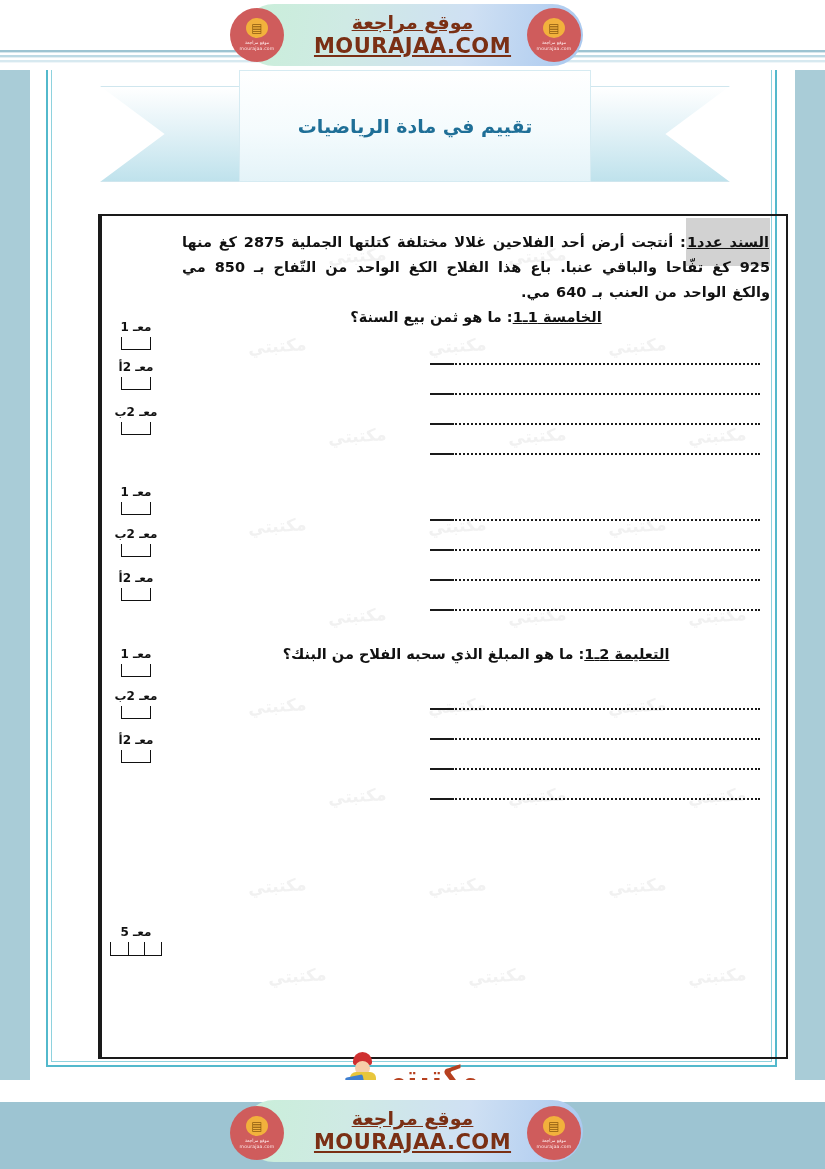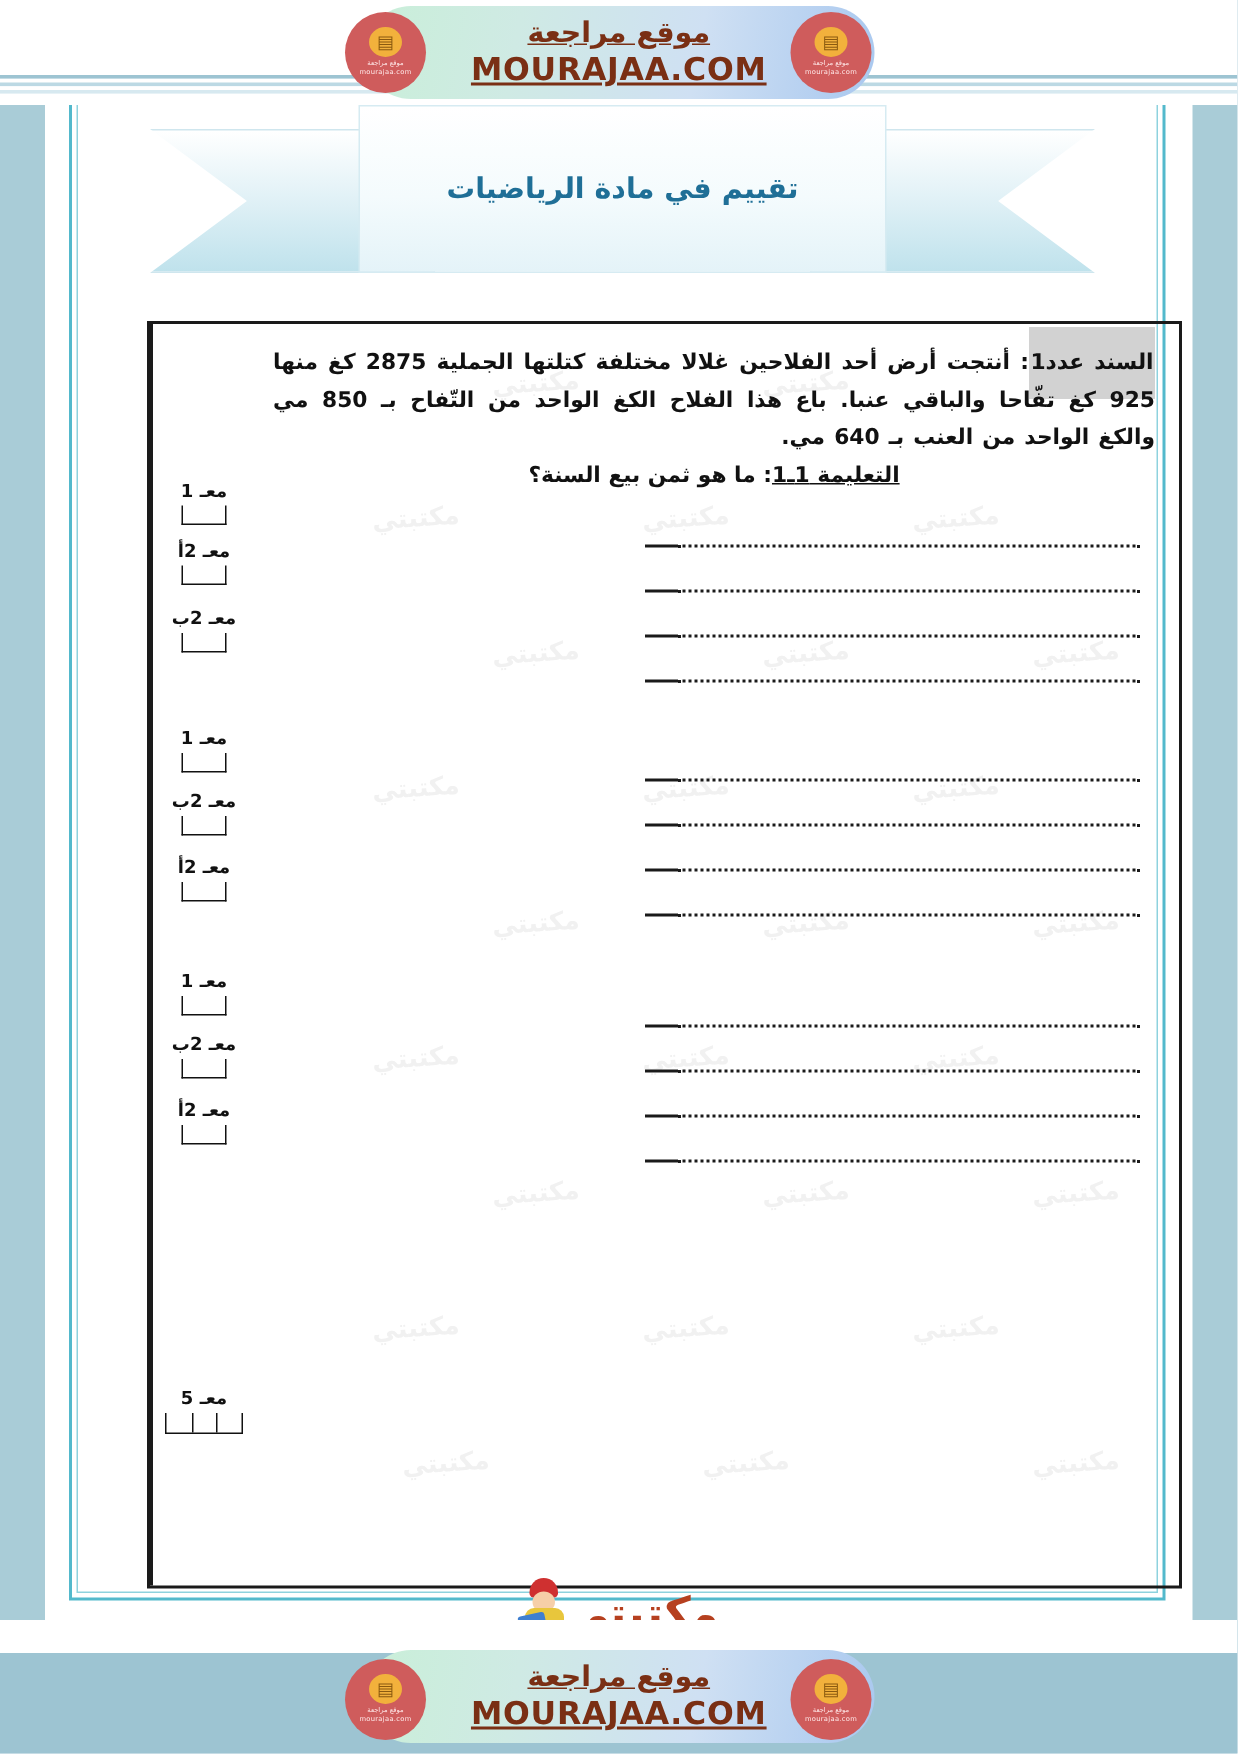--- a/index.html
+++ b/index.html
@@ -246,20 +246,21 @@
     line-height: 1.72;
     font-weight: bold;
     text-align: justify;
     text-align-last: center;
     margin: 0;
     word-spacing: 1px;
   }
   .para.sanad { text-align-last: right; }
   .label-hl {
     background: #d2d2d2;
+    text-decoration: underline;
     padding: 16px 1px;
   }
   .label-plain {
     text-decoration: underline;
   }
   .q-line {
     font-size: 14.5px;
     font-weight: bold;
     color: #111;
     line-height: 1.72;
@@ -454,21 +455,21 @@
       </div>
 
       <div class="content">
 
         <p class="para sanad">
           <span class="label-hl">السند عدد1</span><span>:</span>
           <span>أنتجت أرض أحد الفلاحين غلالا مختلفة كتلتها الجملية 2875 كغ منها 925 كغ تفّاحا والباقي عنبا. باع هذا الفلاح الكغ الواحد من التّفاح بـ 850 مي والكغ الواحد من العنب بـ 640 مي.</span>
         </p>
 
         <p class="q-line">
-          <span class="label-plain">التعليمة 1ـ1</span>:
+          <span class="label-plain">الخامسة 1ـ1</span>:
           <span>ما هو ثمن بيع السنة؟</span>
         </p>
 
         <div class="spacer-6"></div>
 
         <div class="ans-lines">
           <div class="ans-line"></div>
           <div class="ans-line"></div>
           <div class="ans-line"></div>
           <div class="ans-line"></div>
@@ -482,20 +483,24 @@
         <div class="ans-lines">
           <div class="ans-line"></div>
           <div class="ans-line"></div>
           <div class="ans-line"></div>
           <div class="ans-line"></div>
         </div>
 
         <div class="spacer-10"></div>
 
 
+        <p class="q-line">
+          <span class="label-plain">التعليمة 2ـ1</span>:
+          <span>ما هو المبلغ الذي سحبه الفلاح من البنك؟</span>
+        </p>
 
         <div class="spacer-10"></div>
 
         <div class="ans-lines">
           <div class="ans-line"></div>
           <div class="ans-line"></div>
           <div class="ans-line"></div>
           <div class="ans-line"></div>
         </div>
 

